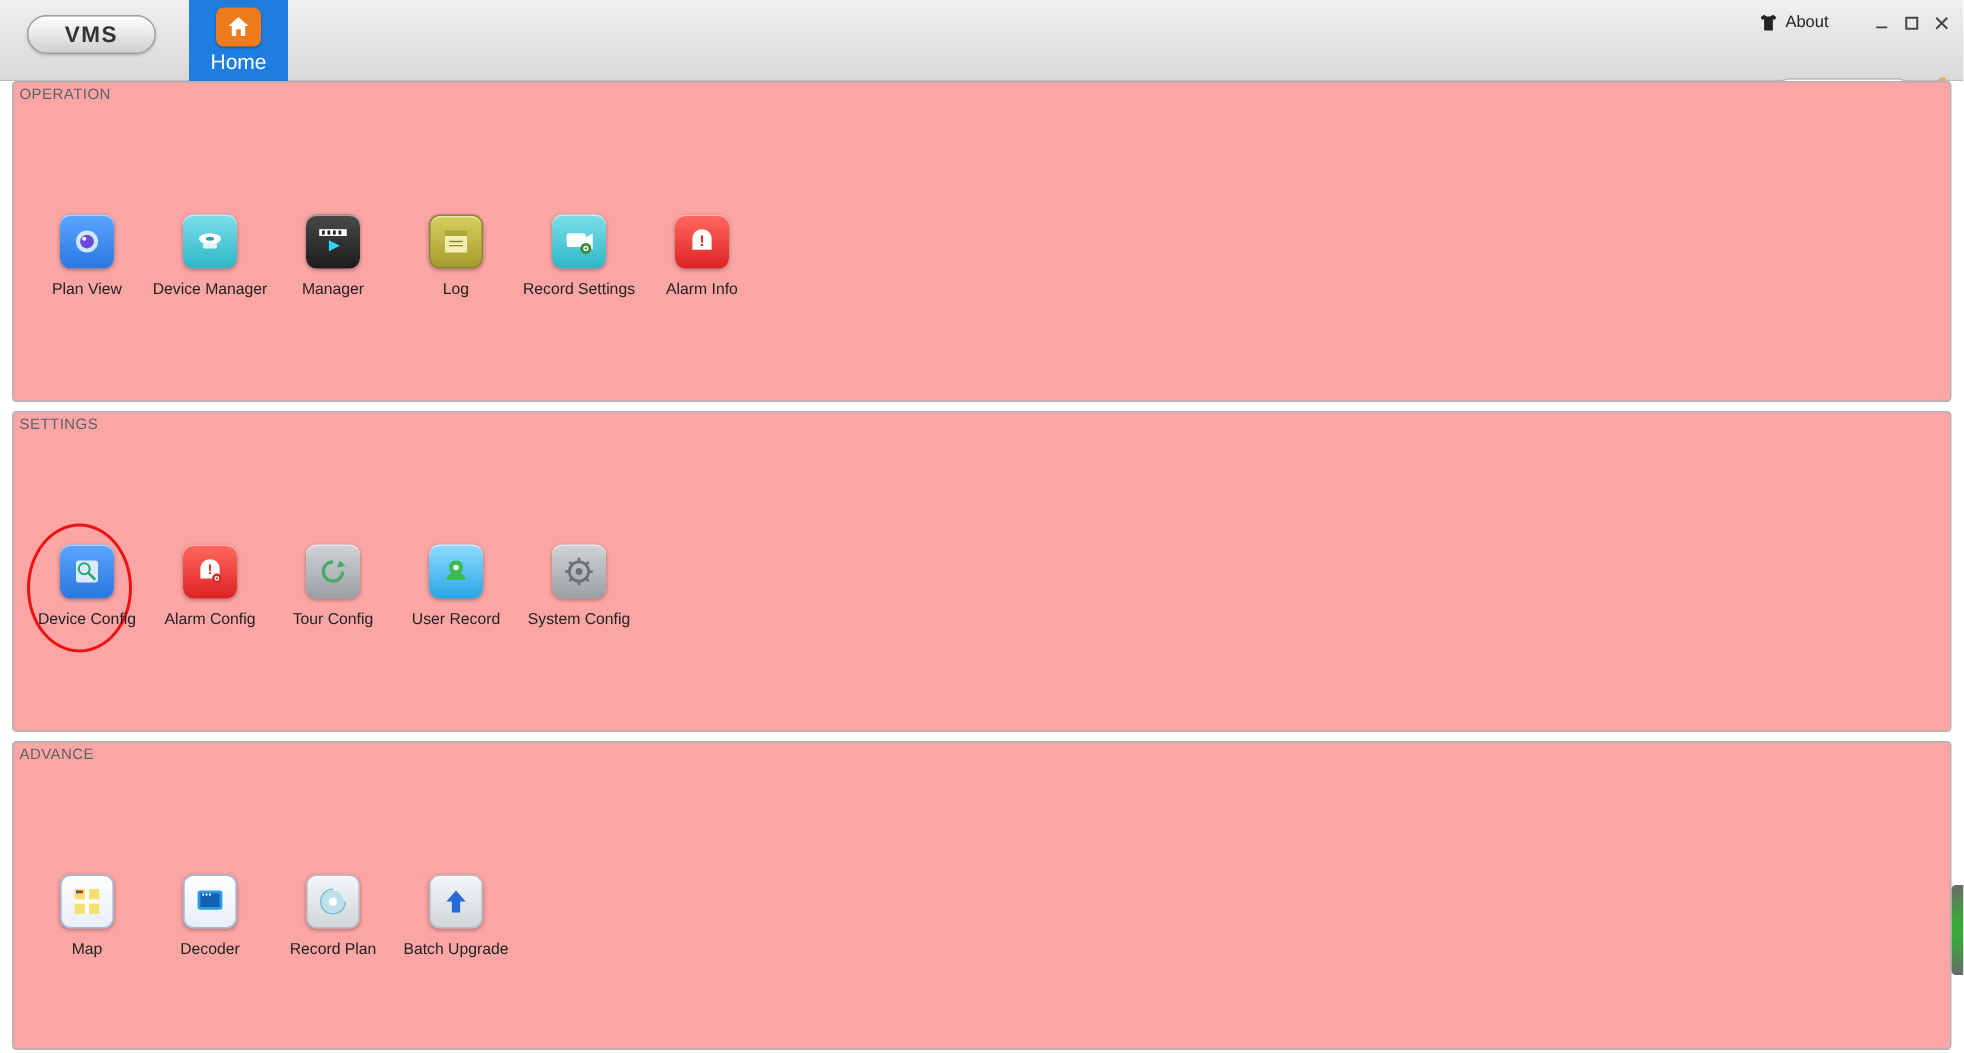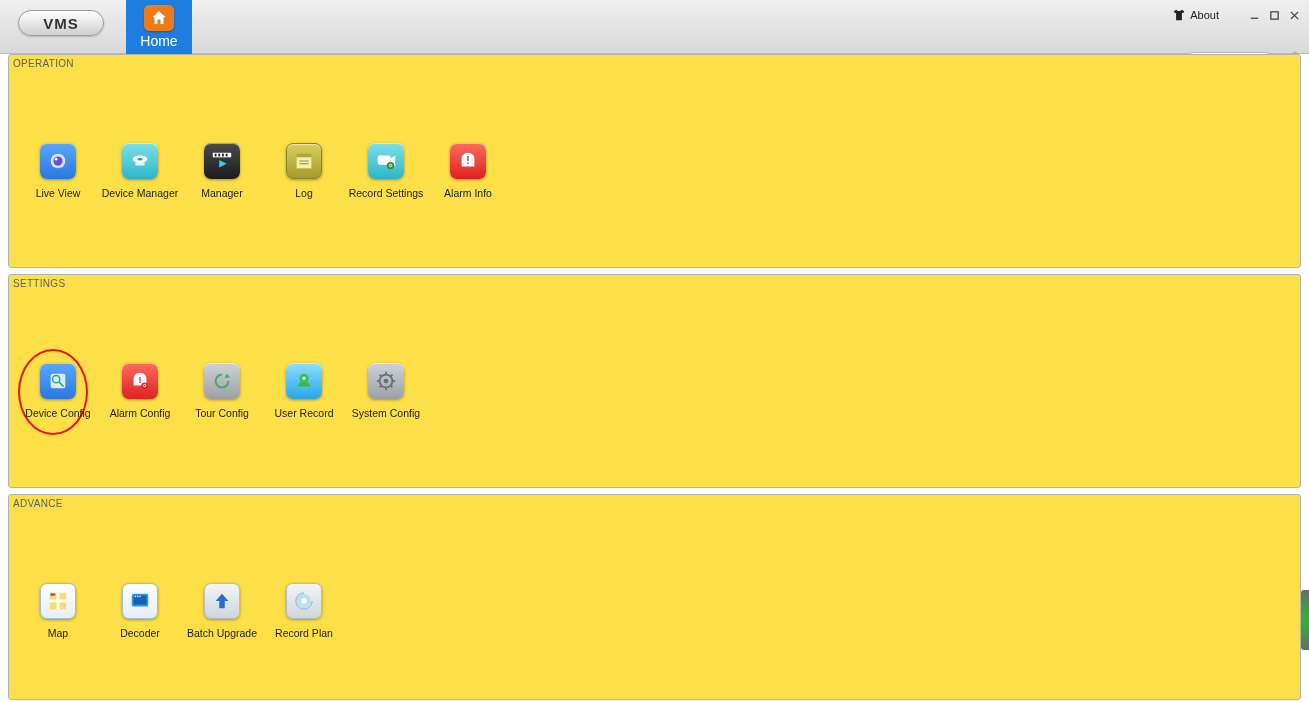--- a/index.html
+++ b/index.html
@@ -60,21 +60,21 @@
     padding:0 10px 0 4px;
     box-shadow:0 1px 2px rgba(0,0,0,.15);
   }
   .counter-pill .mic{width:18px;height:18px;}
   .counter-pill .cnt{font-size:17px;font-weight:600;color:#222;}
   .running-man{width:24px;height:30px;}
 
   
   .panel-wrap{padding:0 8px 8px;}
   .panel{
-    background:#fde047;
+    background:#fca5a5;
     border:1px solid #aeb3b7;
     border-radius:3px;
     margin-top:0;
     position:relative;
   }
   .panel + .panel {margin-top:6px;}
   .panel.op{height:214px;}
   .panel.set{height:214px;}
   .panel.adv{height:206px;padding-left:12px;}
   .panel .plabel{
@@ -193,21 +193,21 @@
     <div class="icon-row">
 
       <div class="app-item">
         <div class="tile bg-blue">
           <svg viewBox="0 0 24 24">
               <circle cx="12" cy="12" r="8" fill="#cfe8ff"></circle>
               <circle cx="12" cy="12" r="5" fill="#6b4bd6"></circle>
               <circle cx="10" cy="10" r="1.5" fill="#fff"></circle>
             </svg>
         </div>
-        <div class="cap">Live View</div>
+        <div class="cap">Plan View</div>
       </div>
 
       <div class="app-item">
         <div class="tile bg-teal">
           <svg viewBox="0 0 24 24">
               <ellipse cx="12" cy="10" rx="8" ry="4" fill="#fff"></ellipse>
               <ellipse cx="12" cy="10" rx="3" ry="1.4" fill="#2aa0b0"></ellipse>
               <rect x="7" y="13" width="10" height="4" rx="1" fill="#e4f6f8"></rect>
             </svg>
         </div>
@@ -363,36 +363,36 @@
               <circle cx="12" cy="7" r="0.8" fill="#fff"></circle>
             </svg>
         </div>
         <div class="cap">Decoder</div>
       </div>
 
 
       <div class="app-item">
         <div class="tile bg-silver">
           <svg viewBox="0 0 24 24">
-              <polygon points="12,4 19,12 15,12 15,20 9,20 9,12 5,12" fill="#2a6ad6"></polygon>
-            </svg>
-        </div>
-        <div class="cap">Batch Upgrade</div>
-      </div>
-
-      <div class="app-item">
-        <div class="tile bg-silver">
-          <svg viewBox="0 0 24 24">
               <circle cx="12" cy="12" r="9" fill="#bfe0eb"></circle>
               <circle cx="12" cy="12" r="9" fill="none" stroke="#7abacd" stroke-width="1"></circle>
               <circle cx="12" cy="12" r="3" fill="#fff"></circle>
               <path d="M12 3a9 9 0 0 1 9 9" fill="none" stroke="#fff" stroke-width="2" opacity=".7"></path>
             </svg>
         </div>
         <div class="cap">Record Plan</div>
       </div>
 
+      <div class="app-item">
+        <div class="tile bg-silver">
+          <svg viewBox="0 0 24 24">
+              <polygon points="12,4 19,12 15,12 15,20 9,20 9,12 5,12" fill="#2a6ad6"></polygon>
+            </svg>
+        </div>
+        <div class="cap">Batch Upgrade</div>
+      </div>
+
     </div>
   </div>
 
 </div>
 
 <div class="side-strip"></div>
 
 </body></html>

